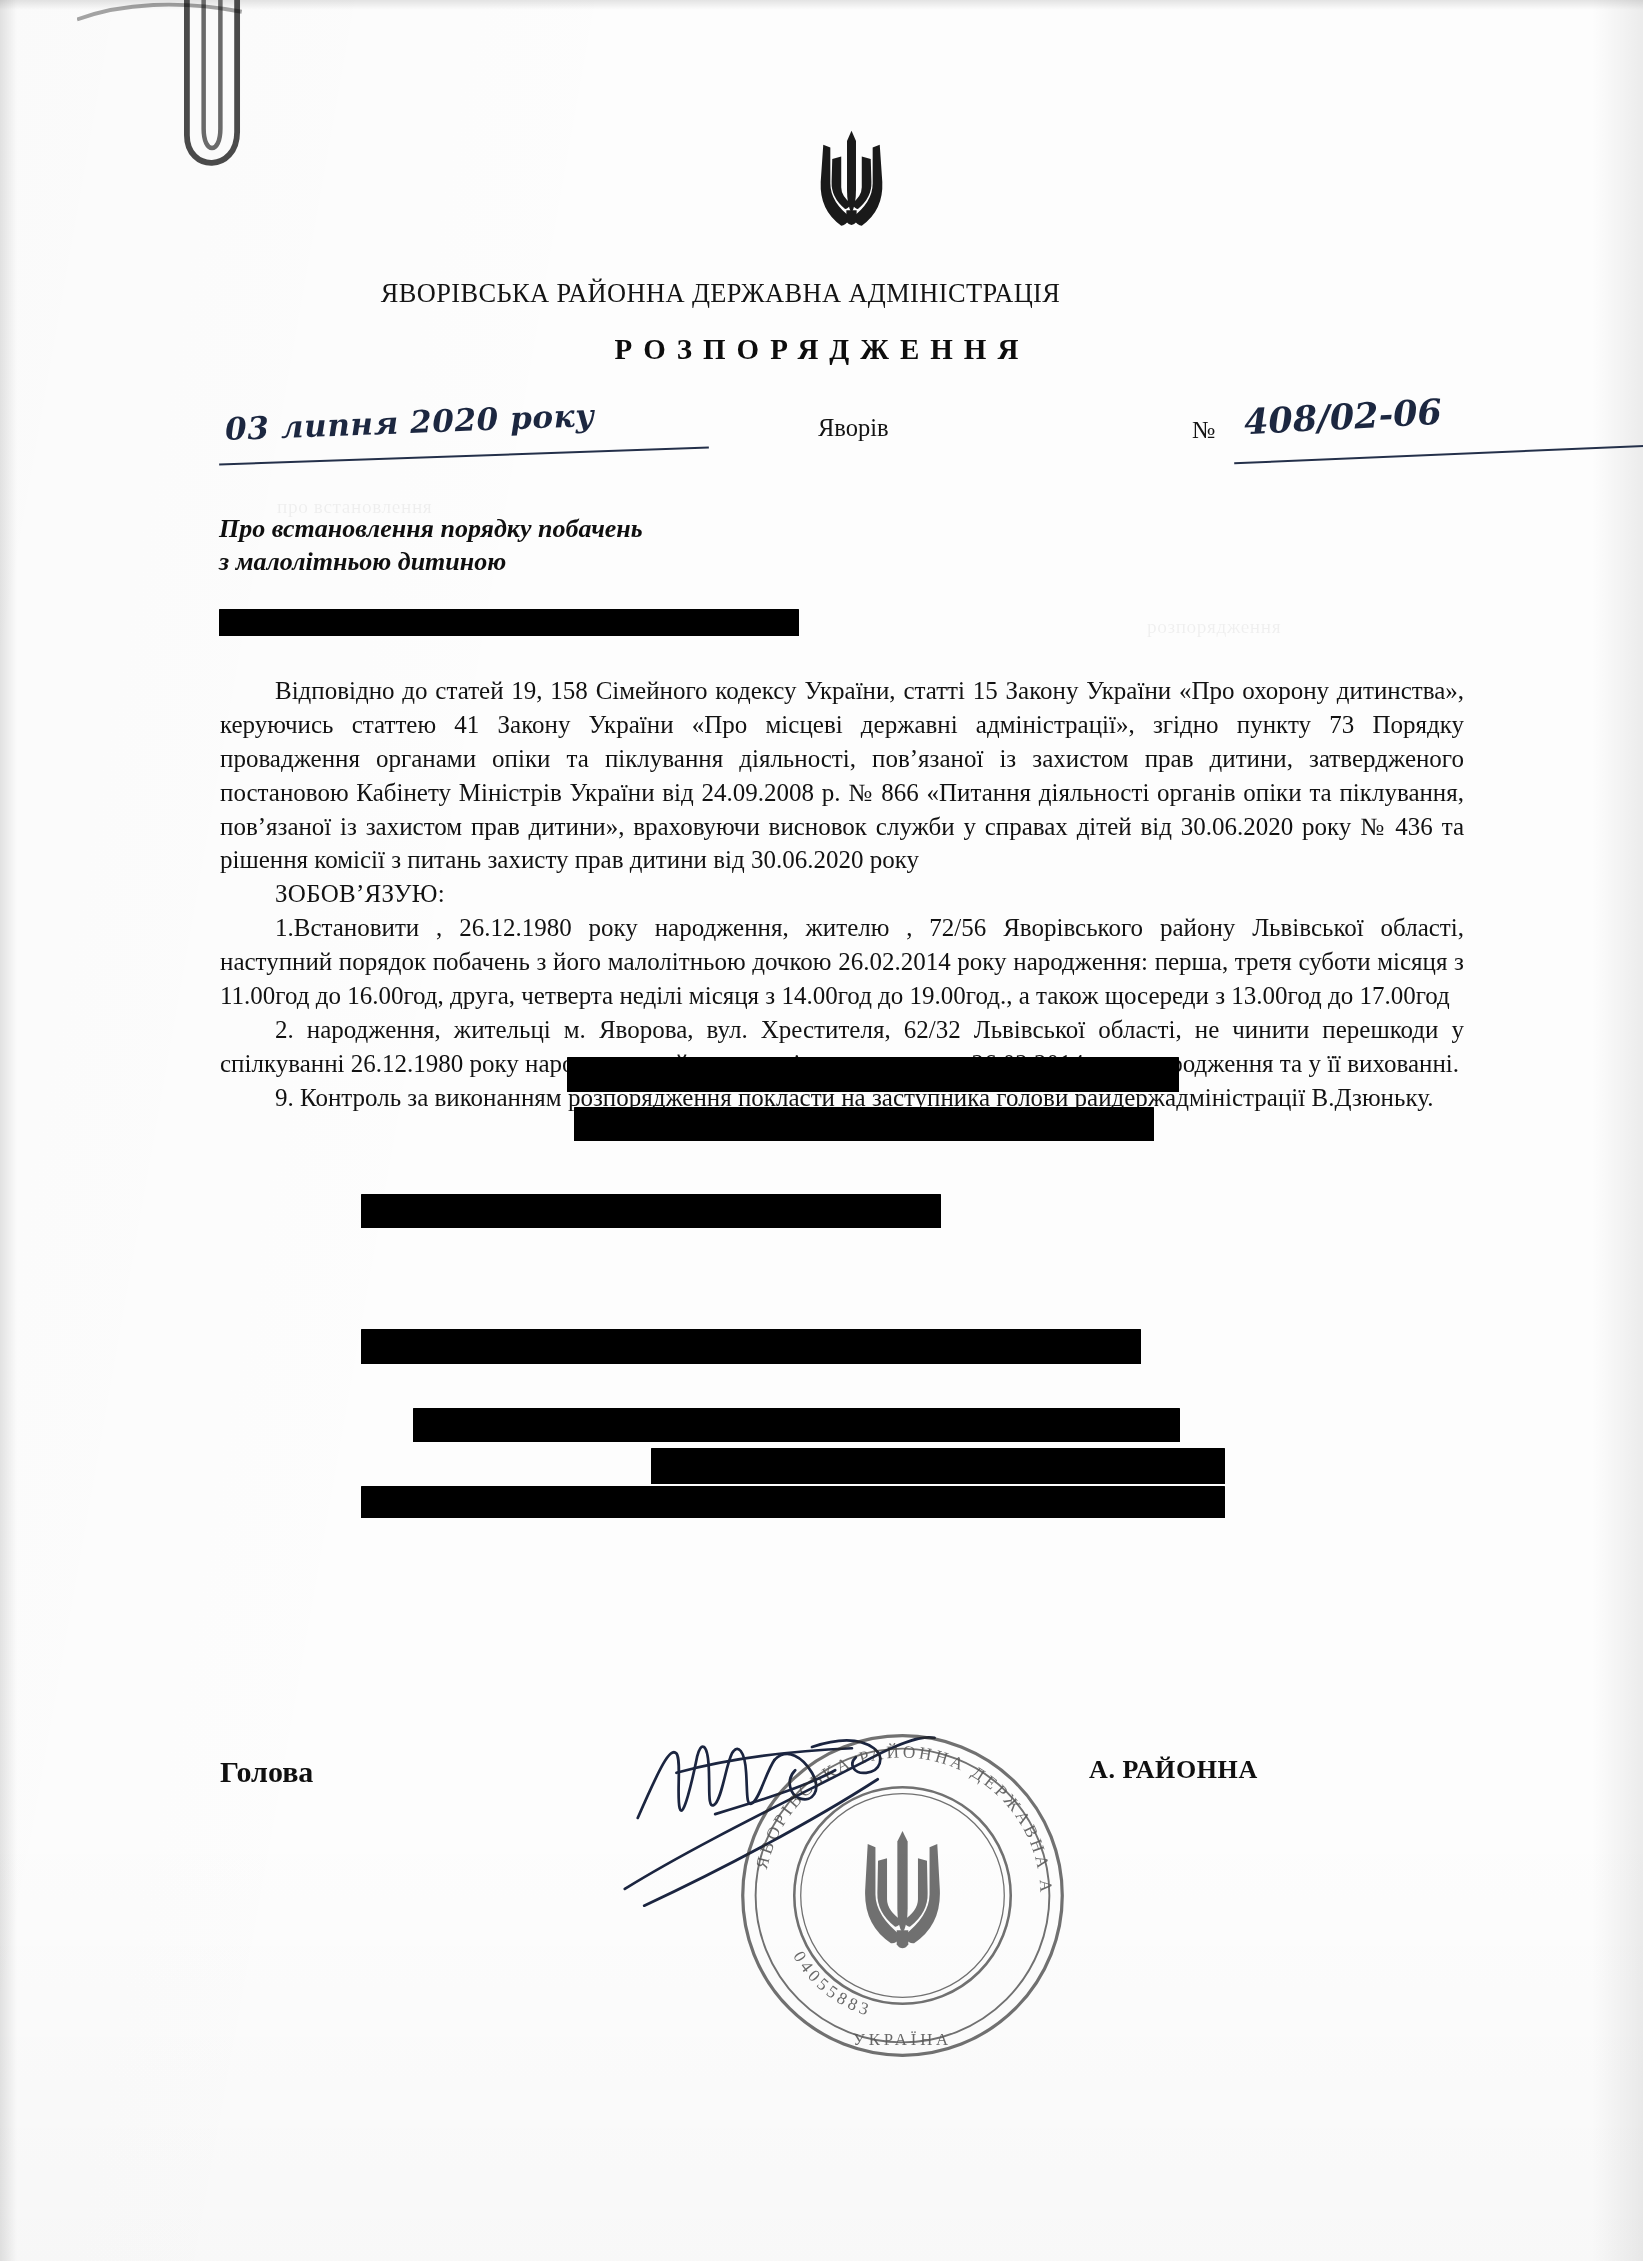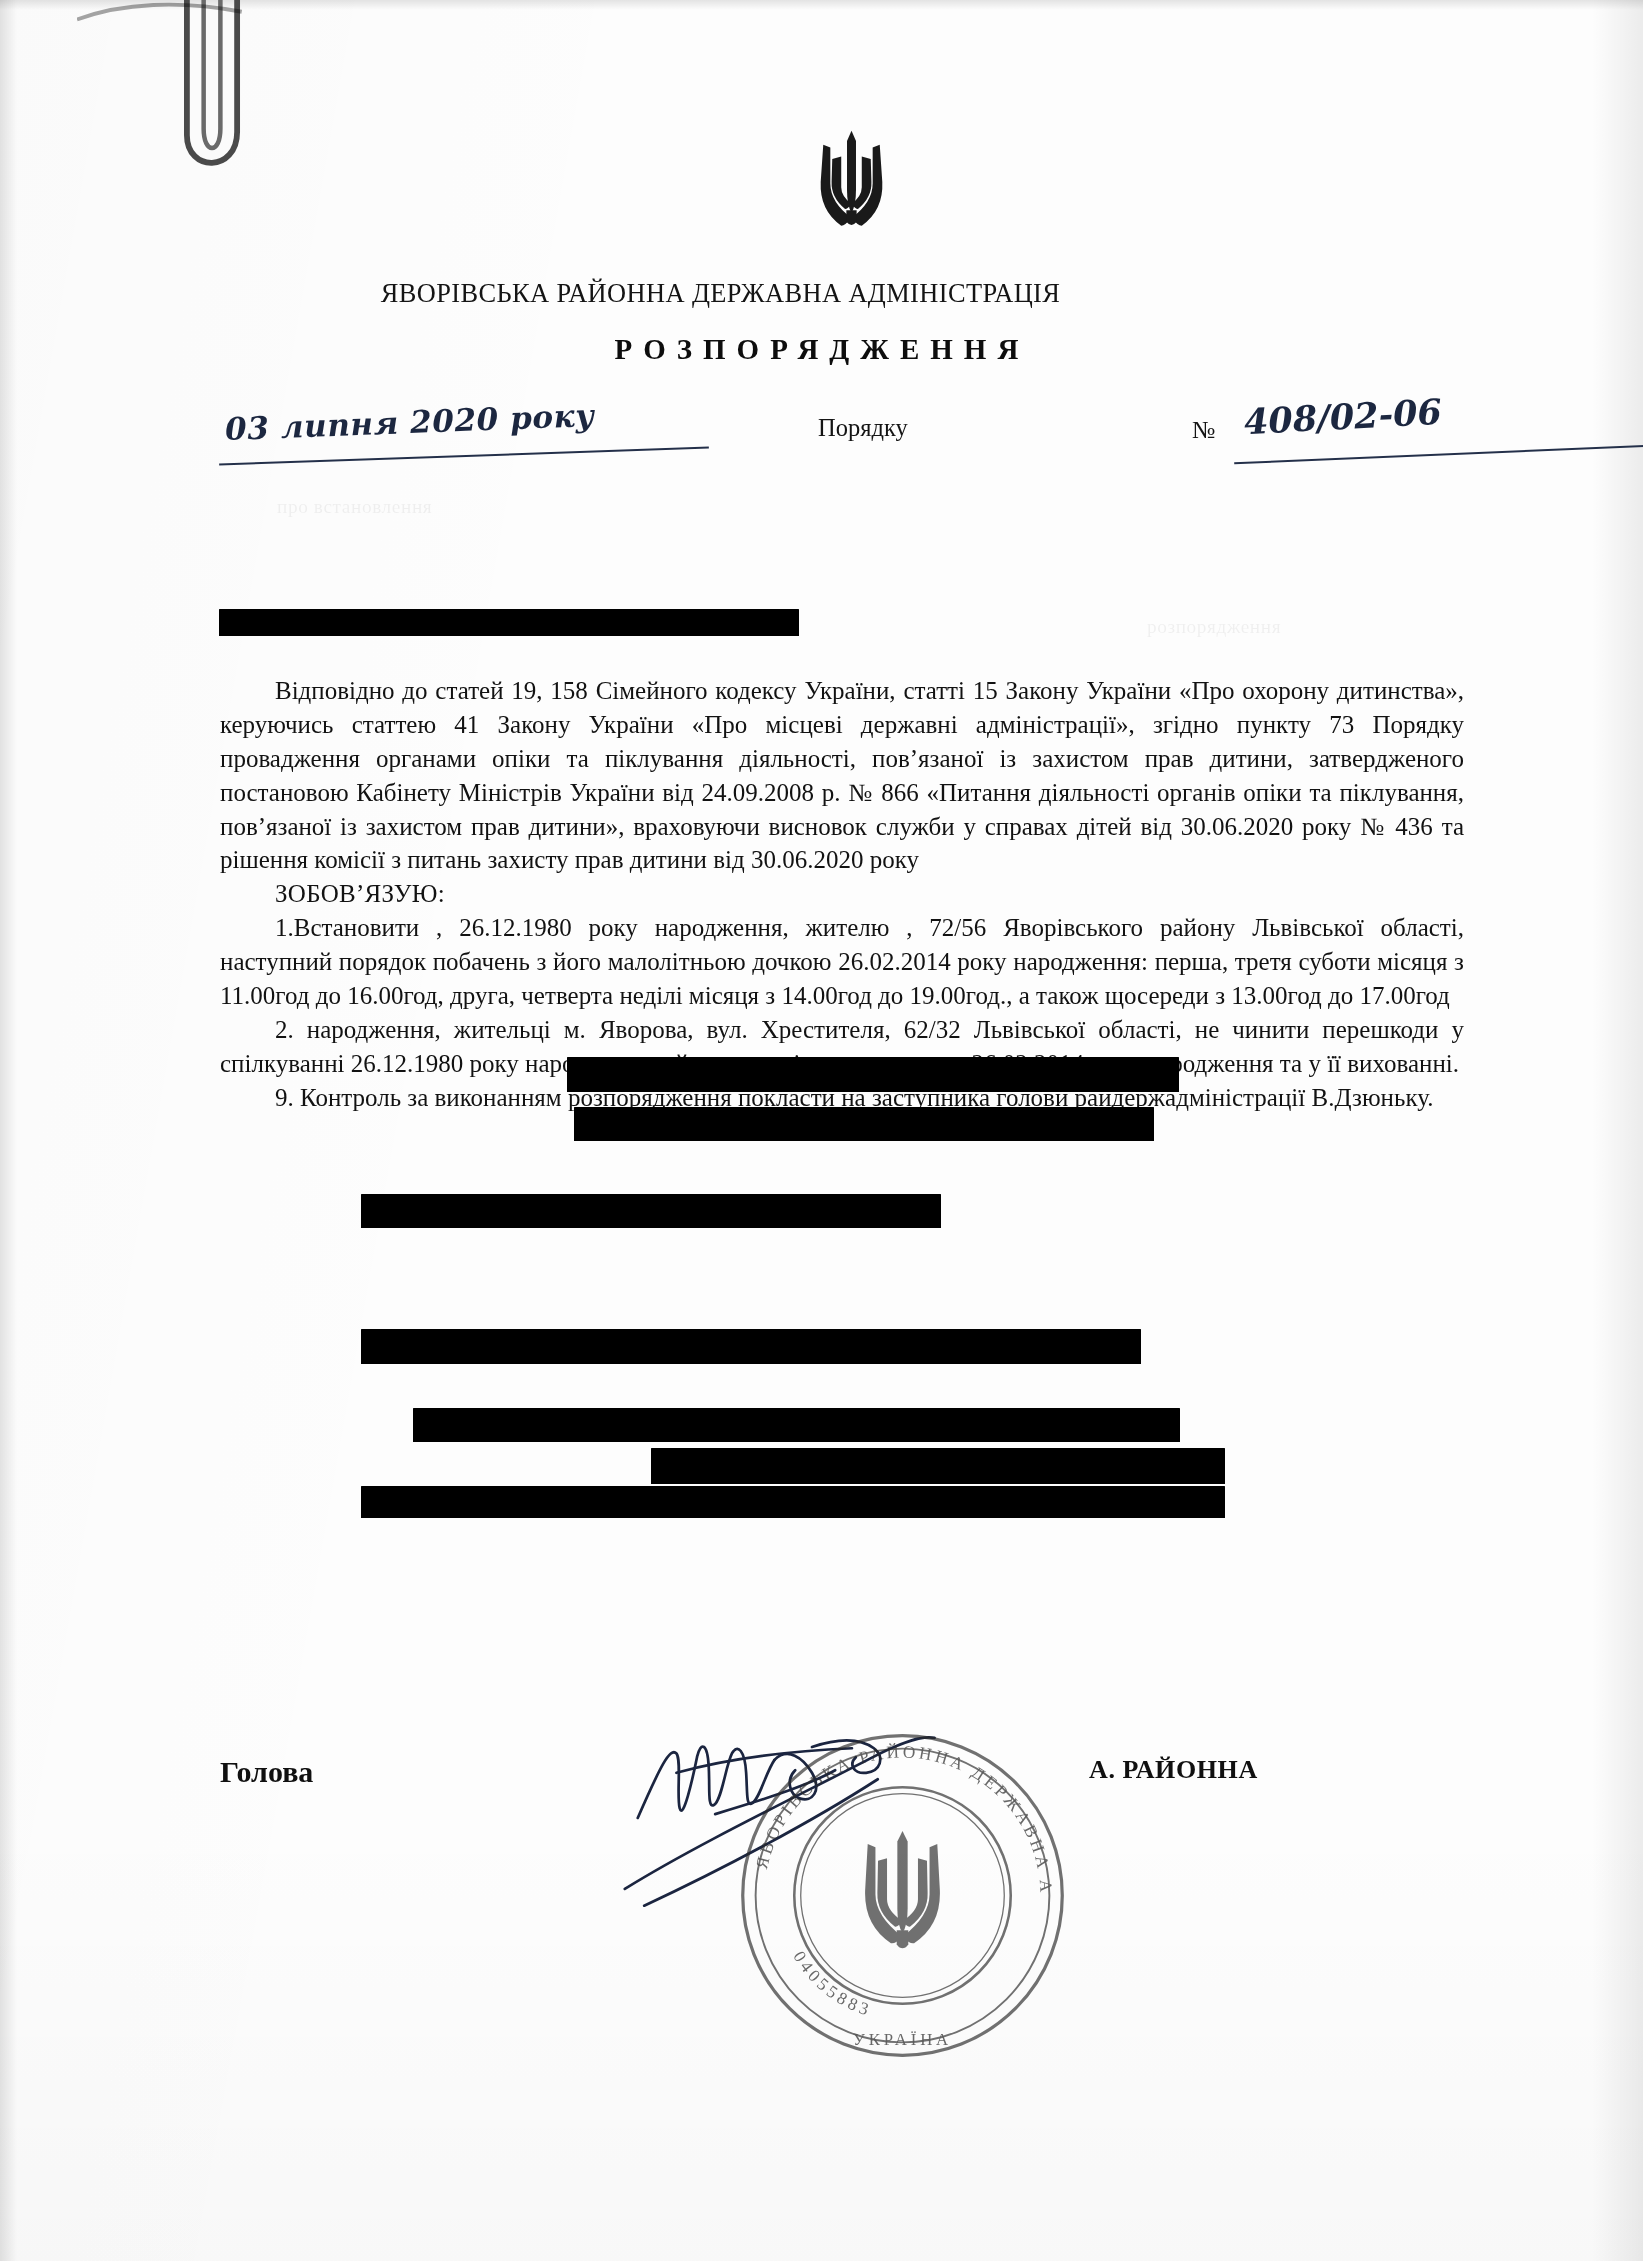--- a/index.html
+++ b/index.html
@@ -267,29 +267,33 @@
       <path d="M52 128 L68 128 L68 146 Q60 156 52 146 Z"></path>
     </g>
   </svg>
 
   <div class="org-title">ЯВОРІВСЬКА РАЙОННА ДЕРЖАВНА АДМІНІСТРАЦІЯ</div>
   <div class="doc-type">РОЗПОРЯДЖЕННЯ</div>
 
   <div class="meta-row">
     <div class="meta-date">03 липня 2020 року</div>
     <div class="meta-date-underline"></div>
-    <div class="meta-city">Порядку</div>
+    <div class="meta-city">Яворів</div>
     <div class="meta-no-label">№</div>
     <div class="meta-number">408/02-06</div>
     <div class="meta-number-underline"></div>
   </div>
 
   <div class="ghost" style="left:277px; top:496px;">про встановлення</div>
   <div class="ghost" style="left:1147px; top:616px;">розпорядження</div>
 
+  <div class="subject">
+    <div>Про встановлення порядку побачень</div>
+    <div>з малолітньою дитиною</div>
+  </div>
 
   <div class="redaction" style="left:219px; top:609px; width:580px; height:27px;"></div>
 
   <div class="body-text">
     <p>Відповідно до статей 19, 158 Сімейного кодексу України, статті 15 Закону України «Про охорону дитинства», керуючись статтею 41 Закону України «Про місцеві державні адміністрації», згідно пункту 73 Порядку провадження органами опіки та піклування діяльності, пов’язаної із захистом прав дитини, затвердженого постановою Кабінету Міністрів України  від 24.09.2008 р. № 866 «Питання діяльності органів опіки та піклування, пов’язаної із захистом прав дитини», враховуючи висновок служби у справах дітей від 30.06.2020 року № 436 та рішення комісії з питань захисту прав дитини від 30.06.2020 року</p>
     <p class="noindent" style="text-indent:55px;">
       <span class="oblige">ЗОБОВ’ЯЗУЮ</span><span>:</span>
     </p>
     <p>1.Встановити                                                  , 26.12.1980 року народження, жителю                                               , 72/56 Яворівського району Львівської області, наступний порядок побачень з його малолітньою дочкою                                              26.02.2014 року народження: перша, третя суботи місяця з 11.00год до 16.00год, друга, четверта неділі місяця з 14.00год до 19.00год., а також щосереди з 13.00год до 17.00год</p>
     <p>2.                                                                народження, жительці м. Яворова, вул. Хрестителя, 62/32 Львівської області, не чинити перешкоди у спілкуванні                                             26.12.1980 року народження з його малолітньою дочкою                                             , 26.02.2014 року народження та у її вихованні.</p>

